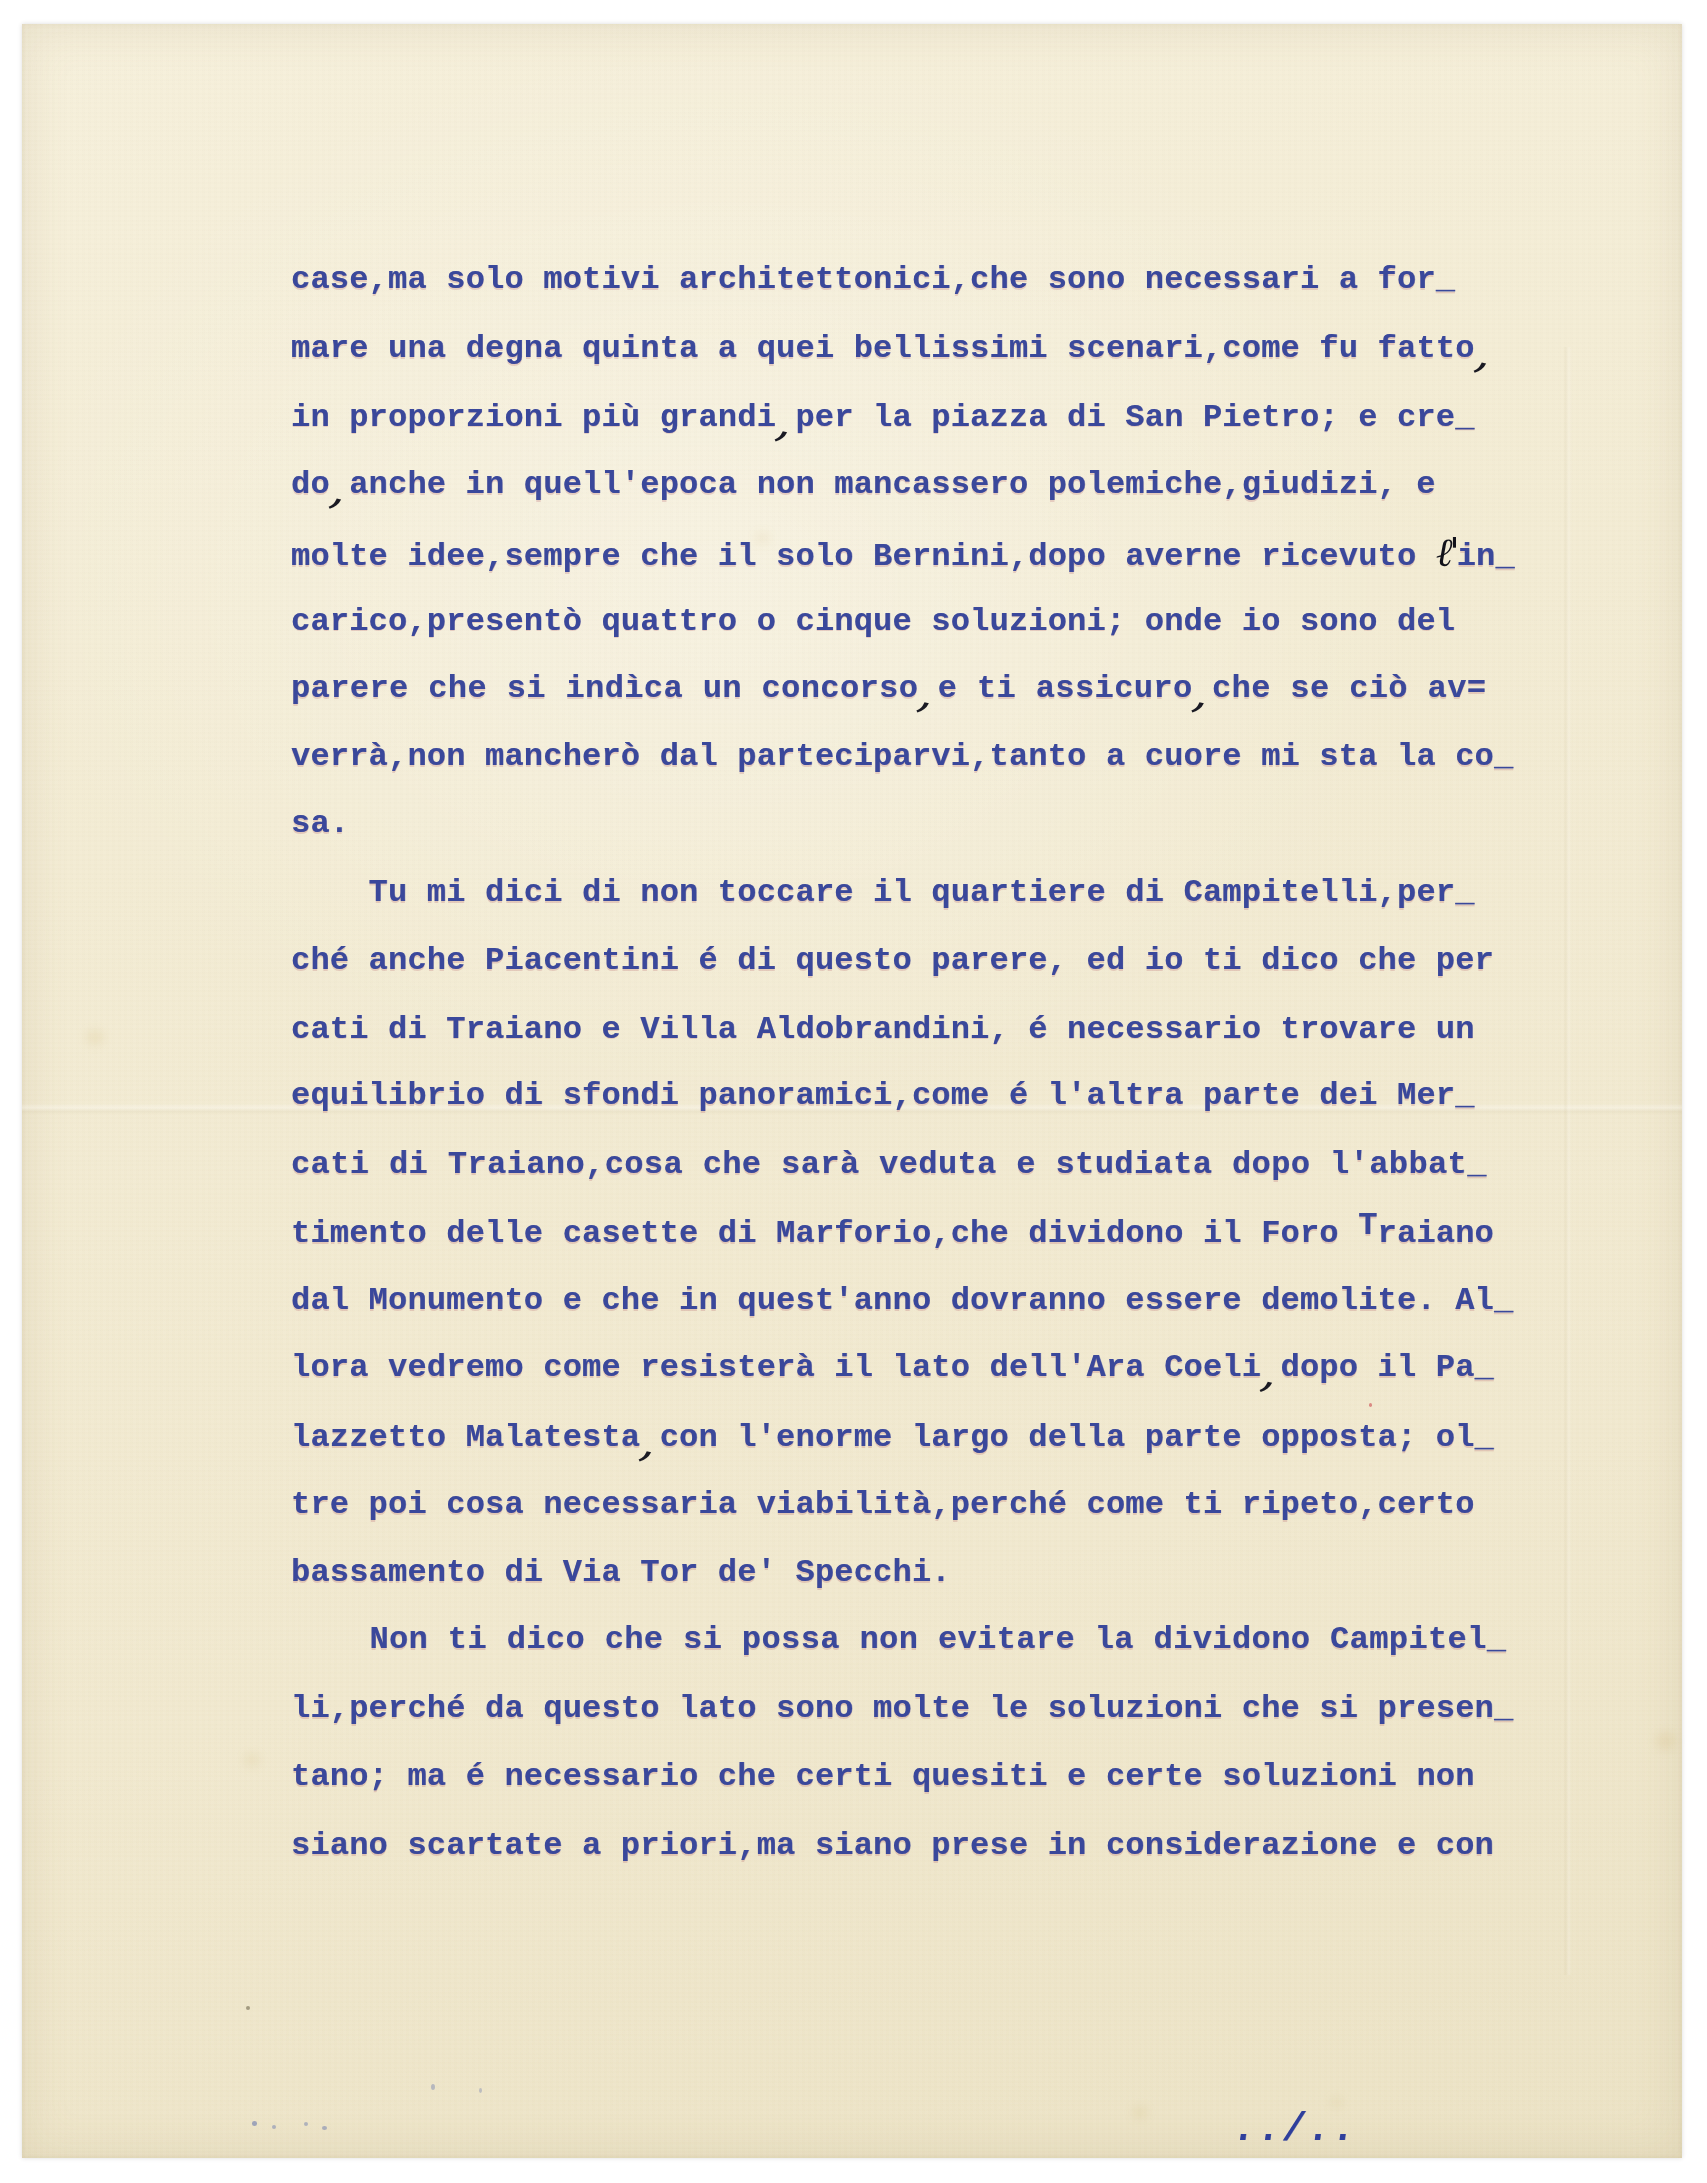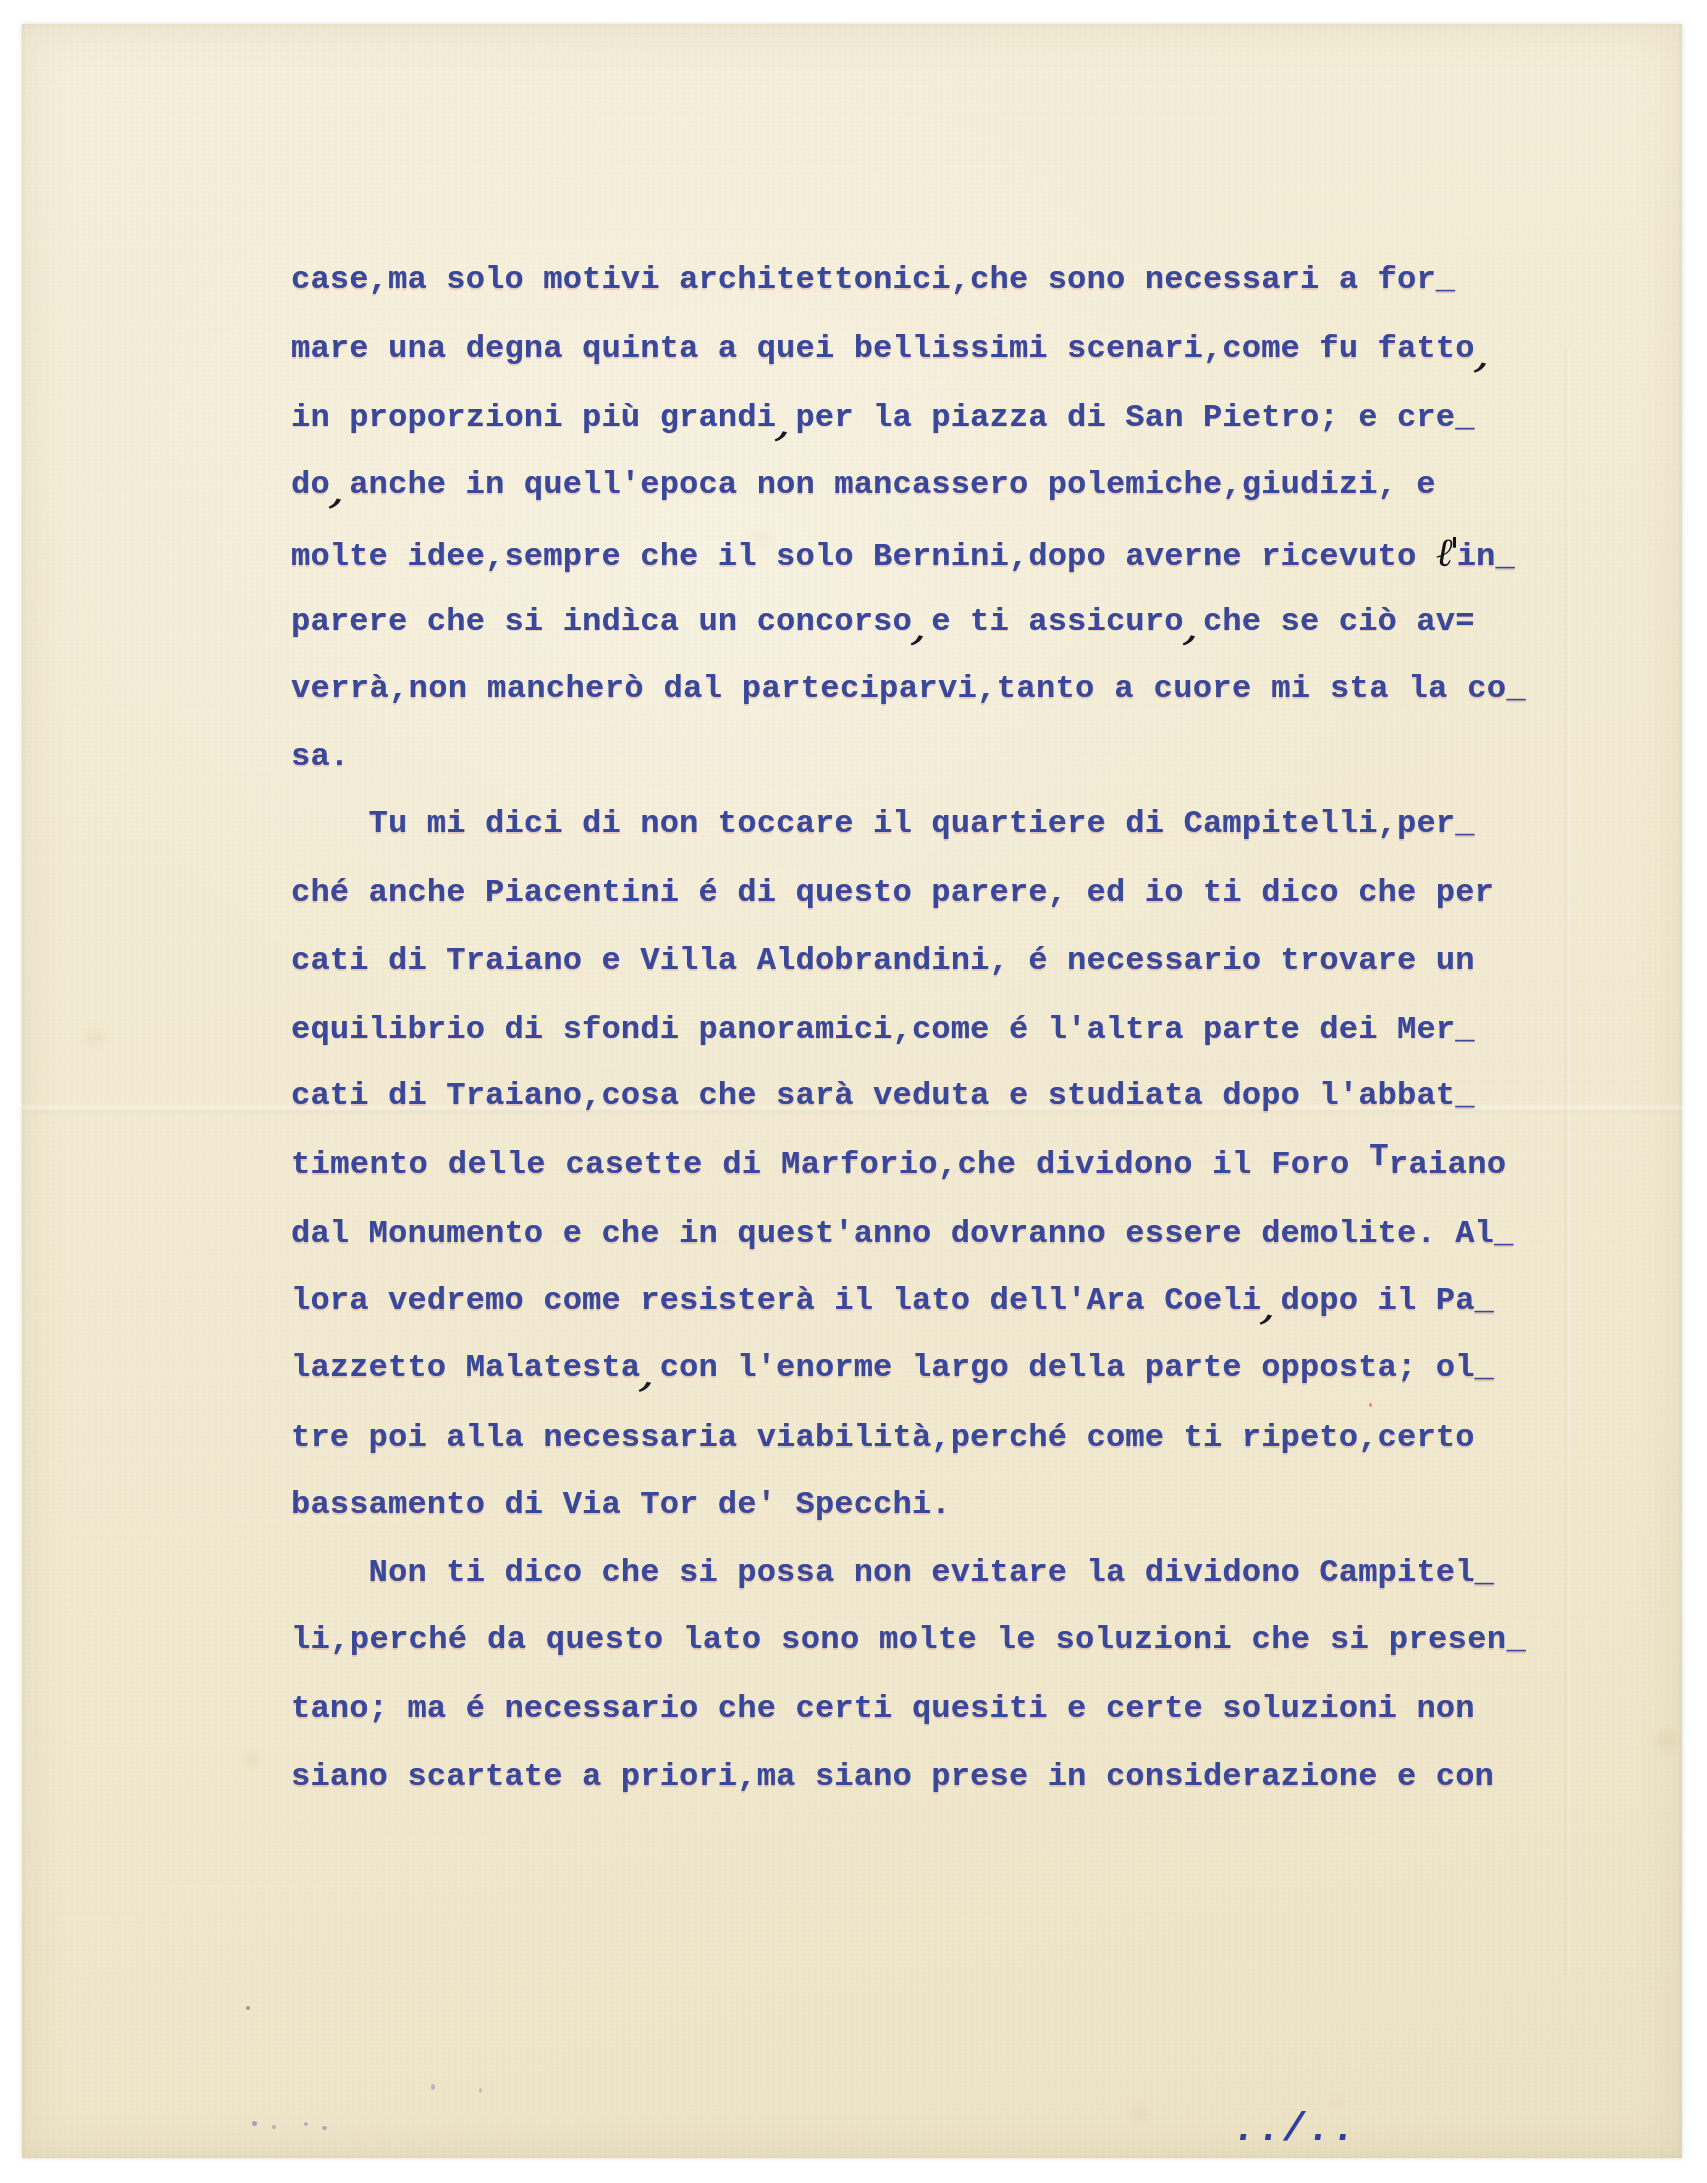--- a/index.html
+++ b/index.html
@@ -135,33 +135,34 @@
   <span class="stain s5"></span>
   <span class="stain s6"></span>
 </div>
 
 <div class="letter-body">
     <div class="line"><span class="seg-plain">case,ma solo motivi architettonici,che sono necessari a for_</span></div>
     <div class="line"><span class="seg-plain">mare una degna quinta a quei bellissimi scenari,come fu fatto</span><span class="seg-hc">,</span></div>
     <div class="line"><span class="seg-plain">in proporzioni più grandi</span><span class="seg-hc">,</span><span class="seg-plain">per la piazza di San Pietro; e cre_</span></div>
     <div class="line"><span class="seg-plain">do</span><span class="seg-hc">,</span><span class="seg-plain">anche in quell'epoca non mancassero polemiche,giudizi, e</span></div>
     <div class="line"><span class="seg-plain">molte idee,sempre che il solo Bernini,dopo averne ricevuto </span><span class="seg-hl">ℓ'</span><span class="seg-plain">in_</span></div>
+    <div class="line"><span class="seg-plain">carico,presentò quattro o cinque soluzioni; onde io sono del</span></div>
     <div class="line"><span class="seg-plain">parere che si indìca un concorso</span><span class="seg-hc">,</span><span class="seg-plain">e ti assicuro</span><span class="seg-hc">,</span><span class="seg-plain">che se ciò av=</span></div>
     <div class="line"><span class="seg-plain">verrà,non mancherò dal parteciparvi,tanto a cuore mi sta la co_</span></div>
     <div class="line"><span class="seg-plain">sa.</span></div>
     <div class="line"><span class="seg-plain">    Tu mi dici di non toccare il quartiere di Campitelli,per_</span></div>
     <div class="line"><span class="seg-plain">ché anche Piacentini é di questo parere, ed io ti dico che per</span></div>
     <div class="line"><span class="seg-plain">cati di Traiano e Villa Aldobrandini, é necessario trovare un</span></div>
     <div class="line"><span class="seg-plain">equilibrio di sfondi panoramici,come é l'altra parte dei Mer_</span></div>
     <div class="line"><span class="seg-plain">cati di Traiano,cosa che sarà veduta e studiata dopo l'abbat_</span></div>
     <div class="line"><span class="seg-plain">timento delle casette di Marforio,che dividono il Foro </span><span class="seg-up">T</span><span class="seg-plain">raiano</span></div>
     <div class="line"><span class="seg-plain">dal Monumento e che in quest'anno dovranno essere demolite. Al_</span></div>
     <div class="line"><span class="seg-plain">lora vedremo come resisterà il lato dell'Ara Coeli</span><span class="seg-hc">,</span><span class="seg-plain">dopo il Pa_</span></div>
     <div class="line"><span class="seg-plain">lazzetto Malatesta</span><span class="seg-hc">,</span><span class="seg-plain">con l'enorme largo della parte opposta; ol_</span></div>
-    <div class="line"><span class="seg-plain">tre poi alla necessaria viabilità,perché come ti ripeto,certo</span></div>
+    <div class="line"><span class="seg-plain">tre poi cosa necessaria viabilità,perché come ti ripeto,certo</span></div>
     <div class="line"><span class="seg-plain">bassamento di Via Tor de' Specchi.</span></div>
     <div class="line"><span class="seg-plain">    Non ti dico che si possa non evitare la dividono Campitel_</span></div>
     <div class="line"><span class="seg-plain">li,perché da questo lato sono molte le soluzioni che si presen_</span></div>
     <div class="line"><span class="seg-plain">tano; ma é necessario che certi quesiti e certe soluzioni non</span></div>
     <div class="line"><span class="seg-plain">siano scartate a priori,ma siano prese in considerazione e con</span></div>
   </div>
 
 <div class="continuation">../..</div>
 
 <span class="speck b1"></span>

